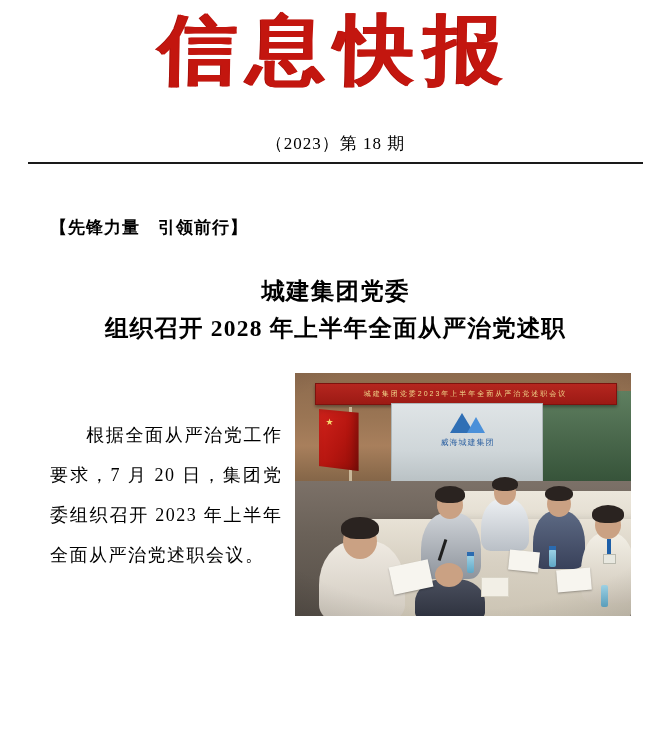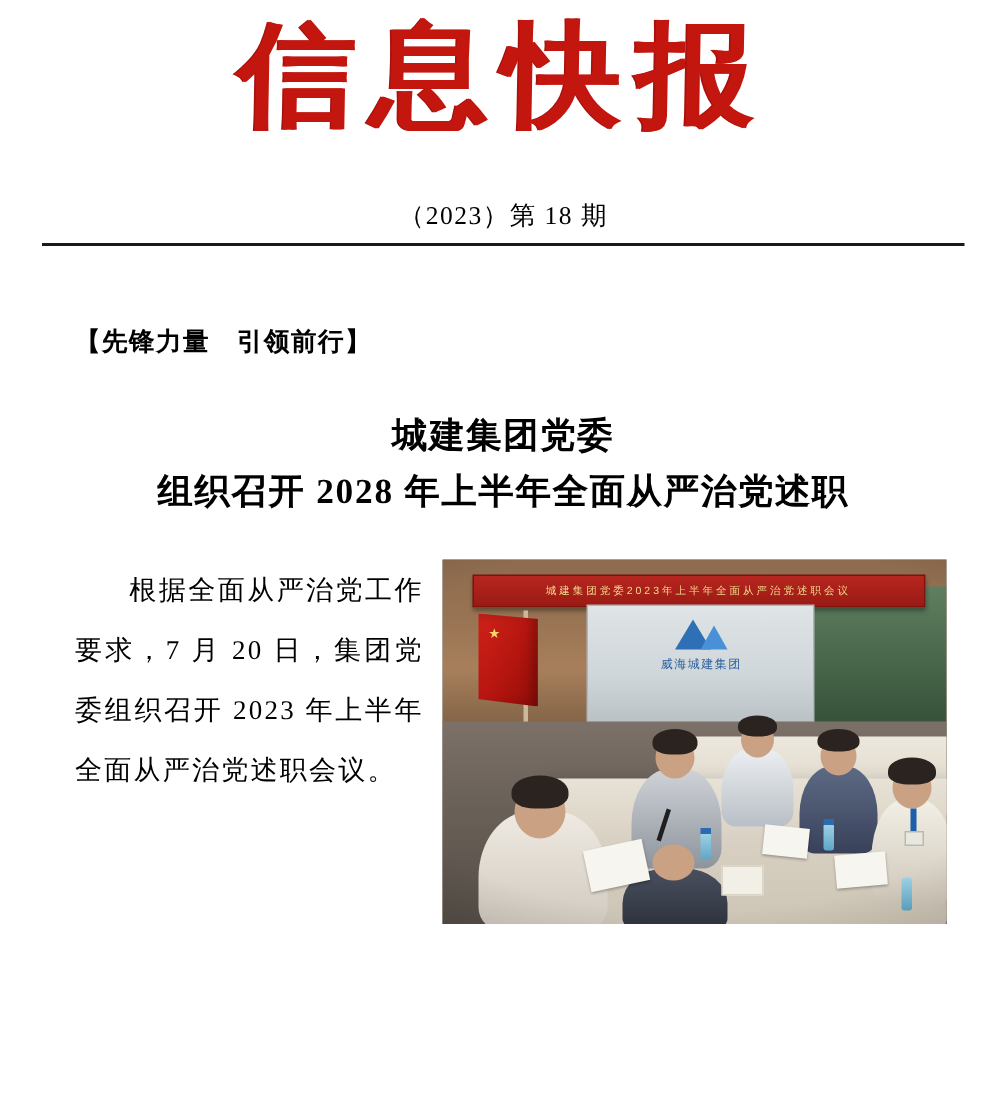--- a/index.html
+++ b/index.html
@@ -75,21 +75,21 @@
     letter-spacing: 1.2px;
   }
   .headline .l1 { display: block; }
   .headline .l2 { display: block; }
   .headline .l3 { display: block; }
   
   .body-area {
     position: relative;
     margin: 26px 40px 0 50px;
     display: flex;
-    align-items: flex-start;
+    align-items: center;
   }
   .body-text {
     width: 235px;
     font-size: 18px;
     line-height: 40px;
     letter-spacing: 1.5px;
     text-align: justify;
     text-justify: inter-ideograph;
   }
   .body-text .indent { display: inline-block; width: 36px; }

